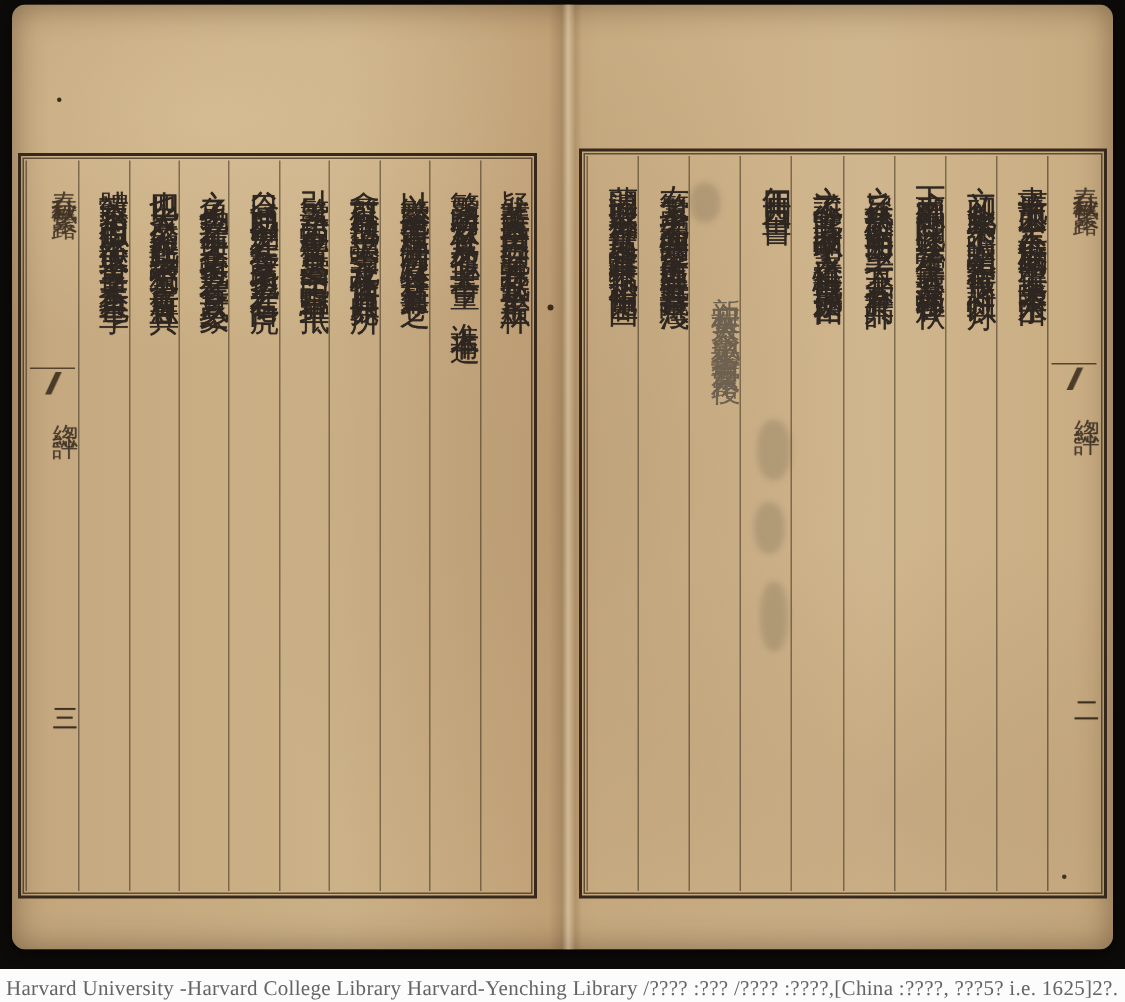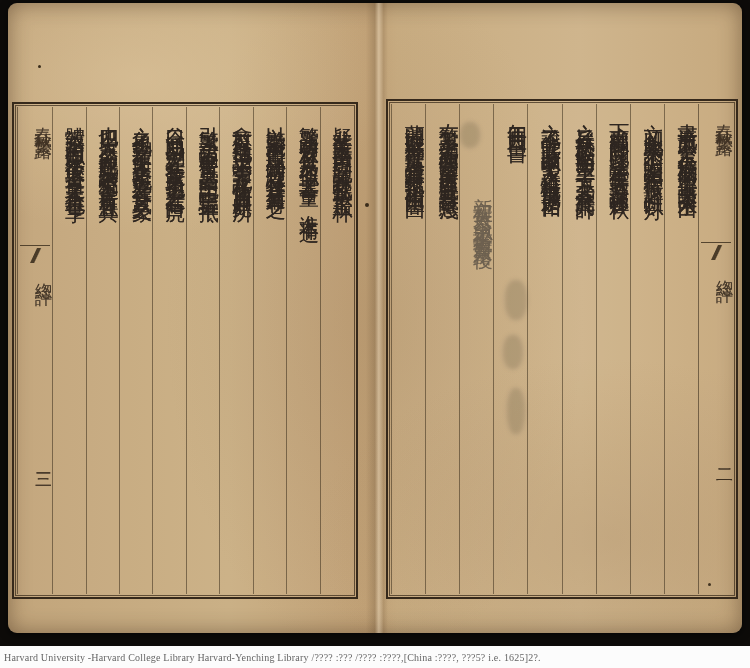--- a/index.html
+++ b/index.html
@@ -86,21 +86,21 @@
     position:absolute;top:352px;left:0;width:100%;text-align:center;
     font-size:17px;color:rgba(58,44,28,.85);
   }
   
   .caption-bar{
     position:absolute;left:0;top:646px;width:750px;height:22px;
     background:#fcfcfc;
   }
   .caption{
     font-family:"Liberation Serif", serif;
-    font-size:10px;color:#646464;
+    font-size:14px;color:#646464;
     padding:6px 0 0 4px;letter-spacing:.2px;
     white-space:nowrap;
   }
 </style>
 </head>
 <body>
 
 <div class="stage">
 
   <div class="book">

